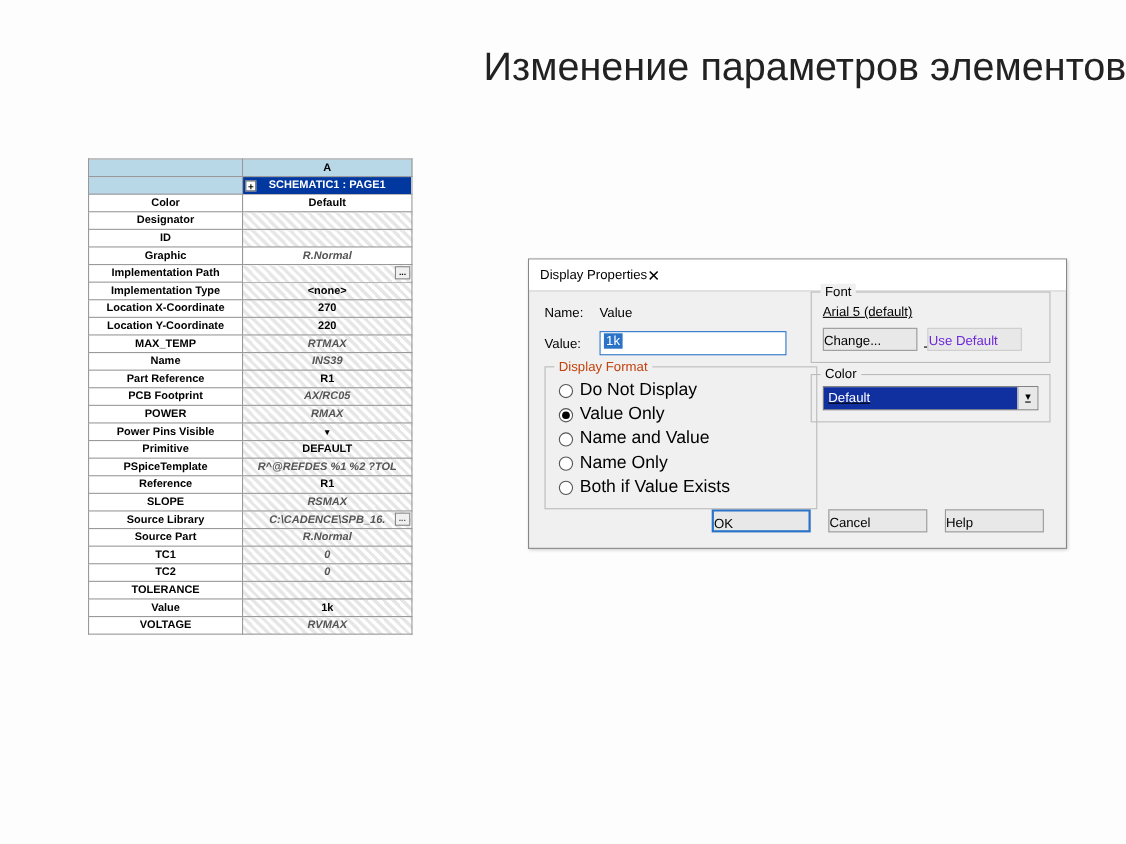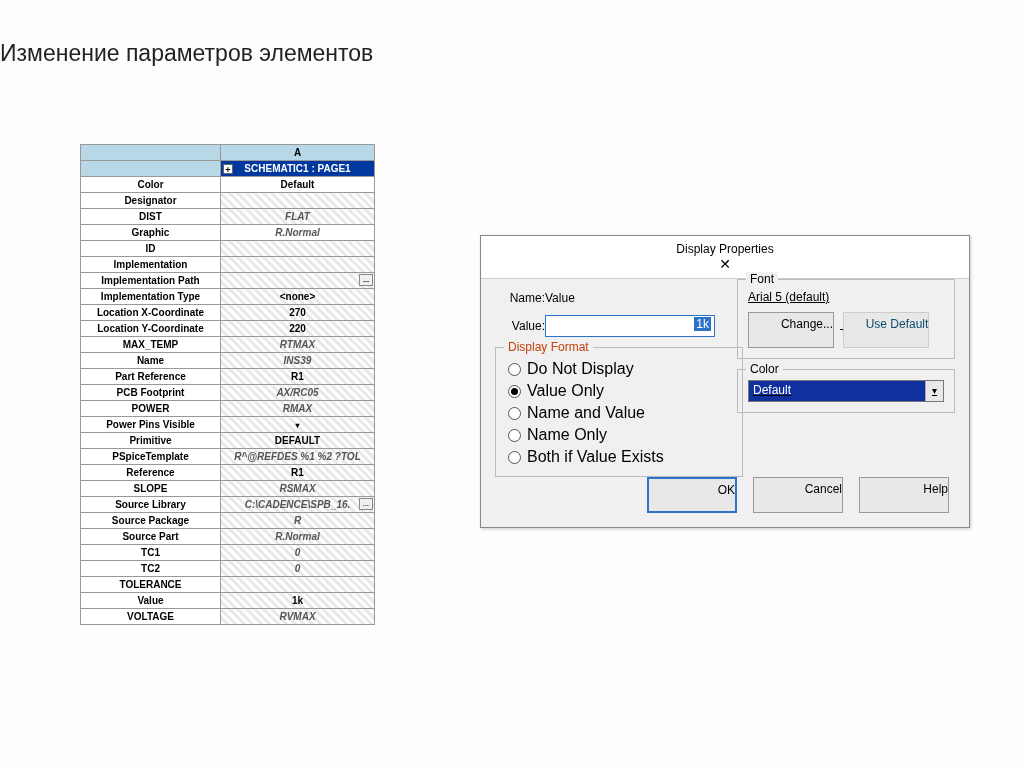--- a/index.html
+++ b/index.html
@@ -10,22 +10,22 @@
     height: 767px;
     background: #fdfdfd;
     font-family: Arial, Tahoma, sans-serif;
     position: relative;
   }
   .slide-title {
     position: absolute;
     top: 40px;
     left: 0;
     width: 100%;
-    text-align: left;
-    font-size: 23px;
+    text-align: right;
+    font-size: 36px;
     font-weight: normal;
     color: #222;
   }
   
   .prop-table {
     position: absolute;
     top: 144px;
     left: 80px;
     border-collapse: collapse;
     font-size: 10px;
@@ -101,33 +101,32 @@
     border: 1px solid #888;
     font-size: 12px;
     box-shadow: 1px 1px 3px rgba(0,0,0,0.2);
   }
   .titlebar {
     display: flex;
     align-items: center;
     padding: 6px 10px;
     background: #fff;
     border-bottom: 1px solid #ccc;
-    flex-direction: column;
   }
   .titlebar .title { color: #000; }
   .titlebar .close {
     font-size: 14px;
     color: #000;
     cursor: pointer;
   }
   .dialog-body {
     padding: 12px 14px 14px 14px;
     position: relative;
   }
-  .row { display: flex; align-items: center; margin-bottom: 10px; text-align: right; }
+  .row { display: flex; align-items: center; margin-bottom: 10px; }
   .row label { width: 50px; color: #000; }
   .row .static-val { color: #000; }
   .txt-input {
     width: 170px;
     height: 22px;
     border: 1px solid #2a73c7;
     background: #fff;
     padding: 1px 3px;
     font-size: 12px;
   }
@@ -191,30 +190,30 @@
     position: absolute;
     top: -8px;
     left: 8px;
     background: #f0f0f0;
     padding: 0 4px;
     font-size: 12px;
   }
   .btn {
     display: inline-block;
     min-width: 86px;
-    height: 36px;
+    height: 21px;
     line-height: 22px;
     background: #e8e8e8;
     border: 1px solid #999;
-    text-align: right;
+    text-align: left;
     font-size: 12px;
     margin-right: 6px;
     cursor: pointer;
   }
-  .btn.disabled { color: #0c4a6e; border-color: #ccc; }
+  .btn.disabled { color: #6d28d9; border-color: #ccc; }
   .combo {
     display: flex;
     border: 1px solid #777;
     height: 22px;
     background: #fff;
   }
   .combo .combo-val {
     flex: 1;
     background: #1030a0;
     color: #fff;
@@ -264,34 +263,26 @@
     <tbody id="prop-rows">
       <tr>
         <td class="col-name">Color</td>
         <td class="col-val val-normal">Default</td>
       </tr>
       <tr>
         <td class="col-name">Designator</td>
         <td class="col-val val-hatched val-normal"></td>
       </tr>
       <tr>
-        <td class="col-name">DIST</td>
-        <td class="col-val val-hatched val-italic">FLAT</td>
+        <td class="col-name">ID</td>
+        <td class="col-val val-hatched val-normal"></td>
       </tr>
       <tr>
         <td class="col-name">Graphic</td>
         <td class="col-val val-italic">R.Normal</td>
-      </tr>
-      <tr>
-        <td class="col-name">ID</td>
-        <td class="col-val val-hatched val-normal"></td>
-      </tr>
-      <tr>
-        <td class="col-name">Implementation</td>
-        <td class="col-val val-hatched val-normal"></td>
       </tr>
       <tr>
         <td class="col-name">Implementation Path</td>
         <td class="col-val val-hatched val-normal has-ellipsis">
           <span class="ellipsis-btn">...</span>
         </td>
       </tr>
       <tr>
         <td class="col-name">Implementation Type</td>
         <td class="col-val val-hatched val-normal">&lt;none&gt;</td>
@@ -340,24 +331,20 @@
         <td class="col-name">Reference</td>
         <td class="col-val val-hatched val-normal">R1</td>
       </tr>
       <tr>
         <td class="col-name">SLOPE</td>
         <td class="col-val val-hatched val-italic">RSMAX</td>
       </tr>
       <tr>
         <td class="col-name">Source Library</td>
         <td class="col-val val-hatched val-italic has-ellipsis">C:\CADENCE\SPB_16.<span class="ellipsis-btn">...</span></td>
-      </tr>
-      <tr>
-        <td class="col-name">Source Package</td>
-        <td class="col-val val-hatched val-italic">R</td>
       </tr>
       <tr>
         <td class="col-name">Source Part</td>
         <td class="col-val val-hatched val-italic">R.Normal</td>
       </tr>
       <tr>
         <td class="col-name">TC1</td>
         <td class="col-val val-hatched val-italic">0</td>
       </tr>
       <tr>

